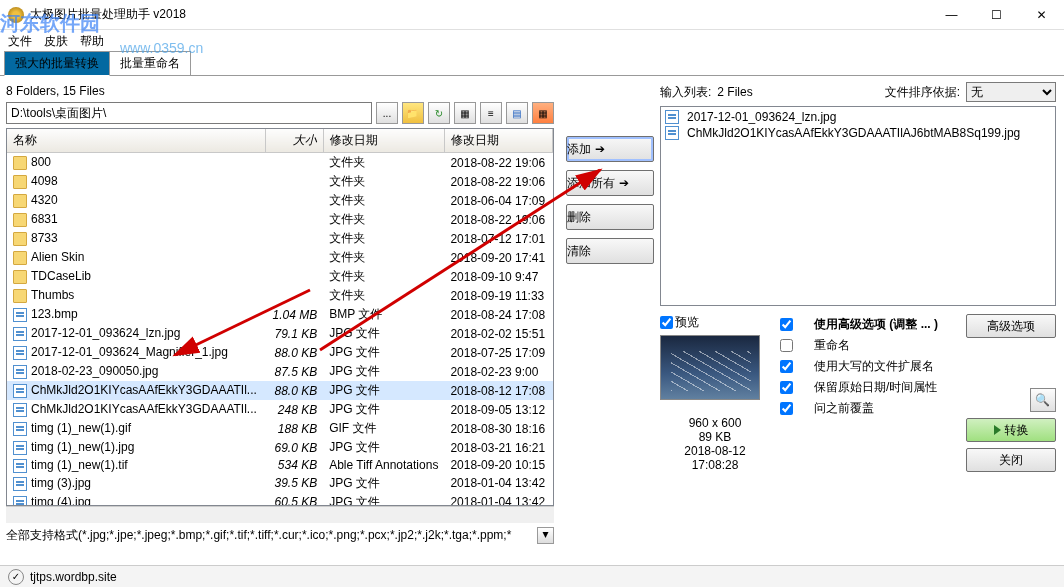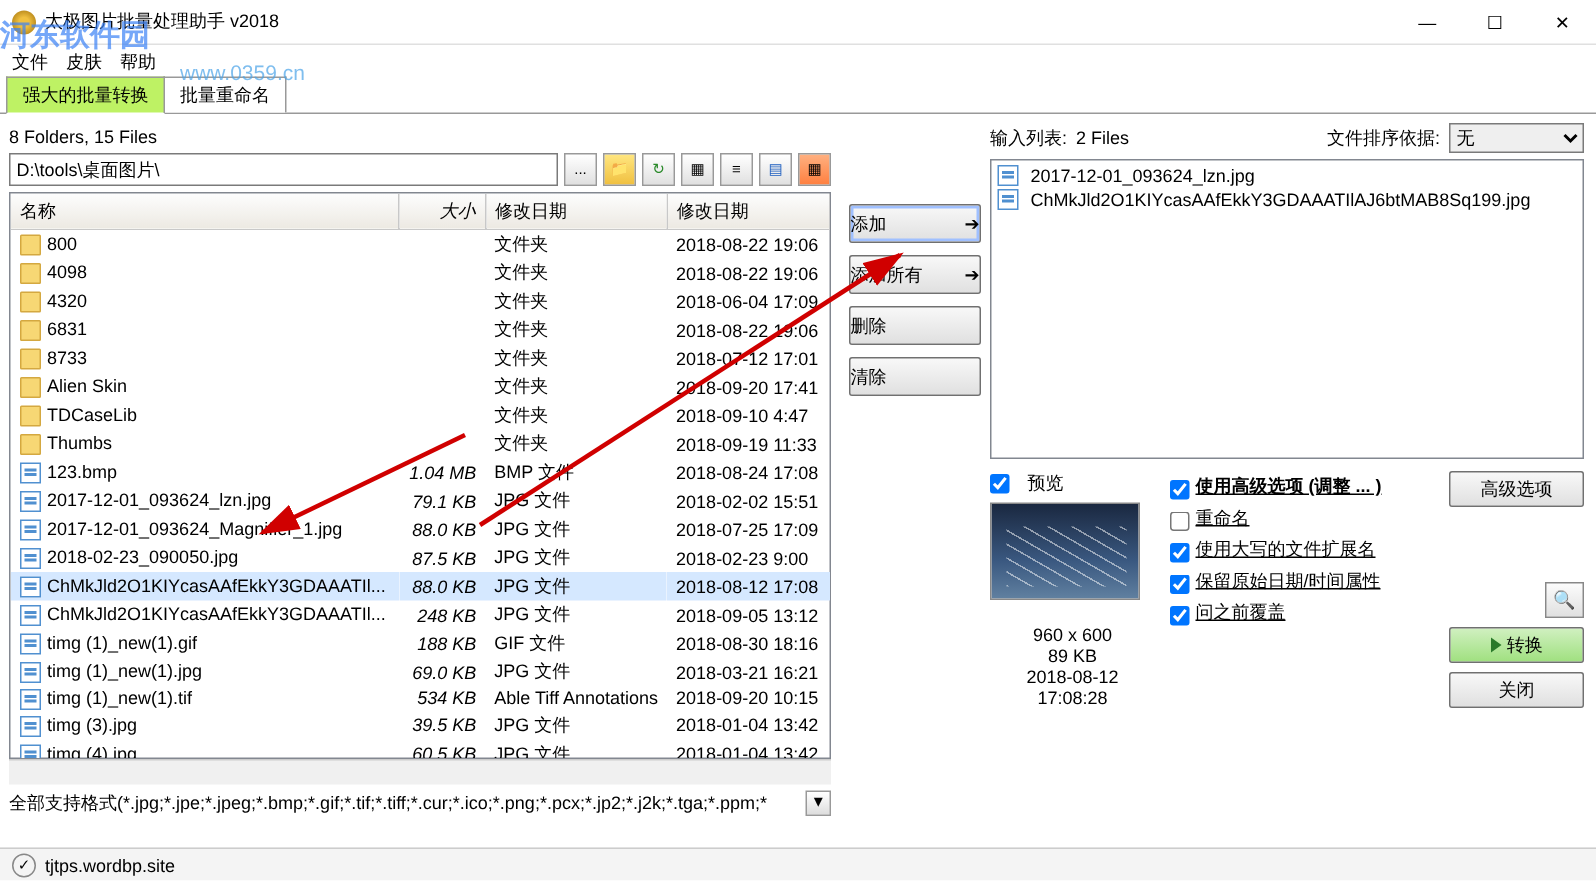--- a/index.html
+++ b/index.html
@@ -12,21 +12,21 @@
 .titlebar .win-btn { width: 45px; height: 30px; display: flex; align-items: center; justify-content: center; cursor: pointer; }
 
 .watermark { position: absolute; top: 10px; left: 0; font-size: 20px; font-weight: bold; color: #3b82f6; opacity: 0.7; pointer-events: none; z-index: 100; }
 .watermark-sub { position: absolute; top: 40px; left: 120px; font-size: 14px; color: #4aa3e8; opacity: 0.7; pointer-events: none; z-index: 100; }
 
 .menubar { height: 22px; display: flex; align-items: center; padding: 0 8px; gap: 12px; }
 .menubar span { cursor: pointer; }
 
 .tabbar { height: 24px; display: flex; align-items: flex-end; border-bottom: 1px solid #999; padding: 0 4px; }
 .tab { padding: 3px 10px 3px 10px; border: 1px solid #999; border-bottom: none; background: #fff; margin-right: -1px; cursor: pointer; position: relative; }
-.tab.active { background: #bef264; border-bottom: 1px solid #fff; margin-bottom: -1px; z-index: 2; }
+.tab.active { background: #0369a1; border-bottom: 1px solid #fff; margin-bottom: -1px; z-index: 2; }
 
 .content { display: flex; height: 478px; }
 
 .left-pane { width: 560px; padding: 6px; display: flex; flex-direction: column; }
 .folder-summary { padding: 2px 0 4px 0; }
 .path-row { display: flex; gap: 4px; align-items: center; margin-bottom: 4px; }
 .path-input { flex: 1; height: 22px; border: 1px solid #7a7a7a; padding: 0 4px; }
 .icon-btn { width: 22px; height: 22px; border: 1px solid #999; background: linear-gradient(#fff, #e0e0e0); display: flex; align-items: center; justify-content: center; cursor: pointer; font-size: 10px; }
 .icon-btn.green { color: #2a8a2a; }
 .icon-btn.yellow { background: linear-gradient(#ffe680, #f0c040); }
@@ -47,44 +47,44 @@
 .ico-file { background: #fff; border: 1px solid #5090d0; position: relative; }
 .ico-file::before { content: ""; position: absolute; top: 3px; left: 2px; right: 2px; height: 2px; background: #5090d0; box-shadow: 0 3px 0 #5090d0; }
 
 .hscroll { height: 17px; background: #f0f0f0; border-top: 1px solid #ccc; }
 
 .formats-row { padding: 4px 0; display: flex; align-items: center; }
 .formats-label { flex: 1; white-space: nowrap; overflow: hidden; }
 .formats-arrow { width: 17px; height: 17px; border: 1px solid #999; background: linear-gradient(#fff,#ddd); text-align: center; line-height: 13px; cursor: pointer; }
 
 .mid-pane { width: 100px; padding: 60px 6px 0 6px; display: flex; flex-direction: column; gap: 8px; position: relative; }
-.mid-btn { height: 26px; border: 1px solid #707070; background: linear-gradient(#f8f8f8, #e0e0e0); cursor: pointer; display: flex; align-items: center; justify-content: space-between; gap: 4px; border-radius: 2px; }
+.mid-btn { height: 26px; border: 1px solid #707070; background: linear-gradient(#f8f8f8, #e0e0e0); cursor: pointer; display: flex; align-items: center; justify-content: flex-start; gap: 4px; border-radius: 2px; }
 .mid-btn.highlight { box-shadow: 0 0 0 2px #a0c0ff inset; }
 
 .right-pane { flex: 1; padding: 6px 8px 6px 0; display: flex; flex-direction: column; }
 .right-top-row { display: flex; align-items: center; margin-bottom: 4px; gap: 6px; }
 .sort-select { width: 90px; height: 20px; border: 1px solid #7a7a7a; }
 .input-list { height: 200px; border: 1px solid #828790; background: #fff; padding: 2px; overflow: auto; }
 .input-list-item { display: flex; align-items: center; gap: 4px; padding: 1px 2px; }
 
 .output-section { margin-top: 20px; }
 .form-row { display: flex; align-items: center; gap: 6px; margin-bottom: 6px; }
 .form-row .flabel { width: 62px; text-align: right; }
 .form-row select, .form-row input[type=text] { height: 22px; border: 1px solid #7a7a7a; padding: 0 4px; }
 .btn { height: 24px; padding: 0 14px; border: 1px solid #707070; background: linear-gradient(#f8f8f8,#e0e0e0); cursor: pointer; border-radius: 2px; }
 
 .bottom-section { display: flex; margin-top: 8px; gap: 10px; }
 .preview-col { width: 110px; }
-.preview-header { display: flex; align-items: center; gap: 12px; margin-bottom: 4px; }
+.preview-header { display: flex; align-items: center; gap: 2px; margin-bottom: 4px; }
 .preview-img { width: 100px; height: 65px; border: 1px solid #888; background: linear-gradient(to bottom, #1a2840 0%, #3a5880 60%, #6080a0 100%); position: relative; }
 .preview-img::after { content: ""; position: absolute; left: 10px; top: 15px; width: 80px; height: 40px; background: repeating-linear-gradient(30deg, rgba(255,255,255,0.5) 0 1px, transparent 1px 8px); }
 .preview-meta { text-align: center; margin-top: 16px; line-height: 14px; }
 
 .options-col { flex: 1; }
-.opt-row { display: flex; align-items: flex-end; gap: 4px; padding: 2px 0; text-decoration: underline; }
+.opt-row { display: flex; align-items: center; gap: 21px; padding: 2px 0; }
 .opt-header { font-weight: bold; }
 
 .actions-col { width: 90px; display: flex; flex-direction: column; gap: 6px; align-items: stretch; }
 .actions-bottom { margin-top: auto; display: flex; flex-direction: column; gap: 6px; }
 .icon-row { display: flex; gap: 6px; justify-content: flex-end; }
 .sq-btn { width: 26px; height: 24px; border: 1px solid #888; background: linear-gradient(#fcfcfc,#e0e0e0); cursor: pointer; display: flex; align-items: center; justify-content: center; }
 .btn-convert { background: linear-gradient(#d0f0c0,#a0e080); display:flex; align-items:center; justify-content:center; gap:4px; }
 .btn-convert .tri { width:0; height:0; border-left:7px solid #2a7a2a; border-top:5px solid transparent; border-bottom:5px solid transparent; }
 
 .statusbar { height: 22px; border-top: 1px solid #ccc; display: flex; align-items: center; padding: 0 8px; gap: 6px; position: absolute; bottom: 0; left: 0; right: 0; background: #f4f4f4; }
@@ -182,21 +182,21 @@
               <tr>
                 <td class="col-name"><span class="file-icon ico-folder"></span>Alien Skin</td>
                 <td class="col-size" style="text-align:right"></td>
                 <td class="col-type">文件夹</td>
                 <td class="col-date">2018-09-20 17:41</td>
               </tr>
               <tr>
                 <td class="col-name"><span class="file-icon ico-folder"></span>TDCaseLib</td>
                 <td class="col-size" style="text-align:right"></td>
                 <td class="col-type">文件夹</td>
-                <td class="col-date">2018-09-10 4:47</td>
+                <td class="col-date">2018-09-10 9:47</td>
               </tr>
               <tr>
                 <td class="col-name"><span class="file-icon ico-folder"></span>Thumbs</td>
                 <td class="col-size" style="text-align:right"></td>
                 <td class="col-type">文件夹</td>
                 <td class="col-date">2018-09-19 11:33</td>
               </tr>
               <tr>
                 <td class="col-name"><span class="file-icon ico-file"></span>123.bmp</td>
                 <td class="col-size" style="text-align:right">1.04 MB</td>

